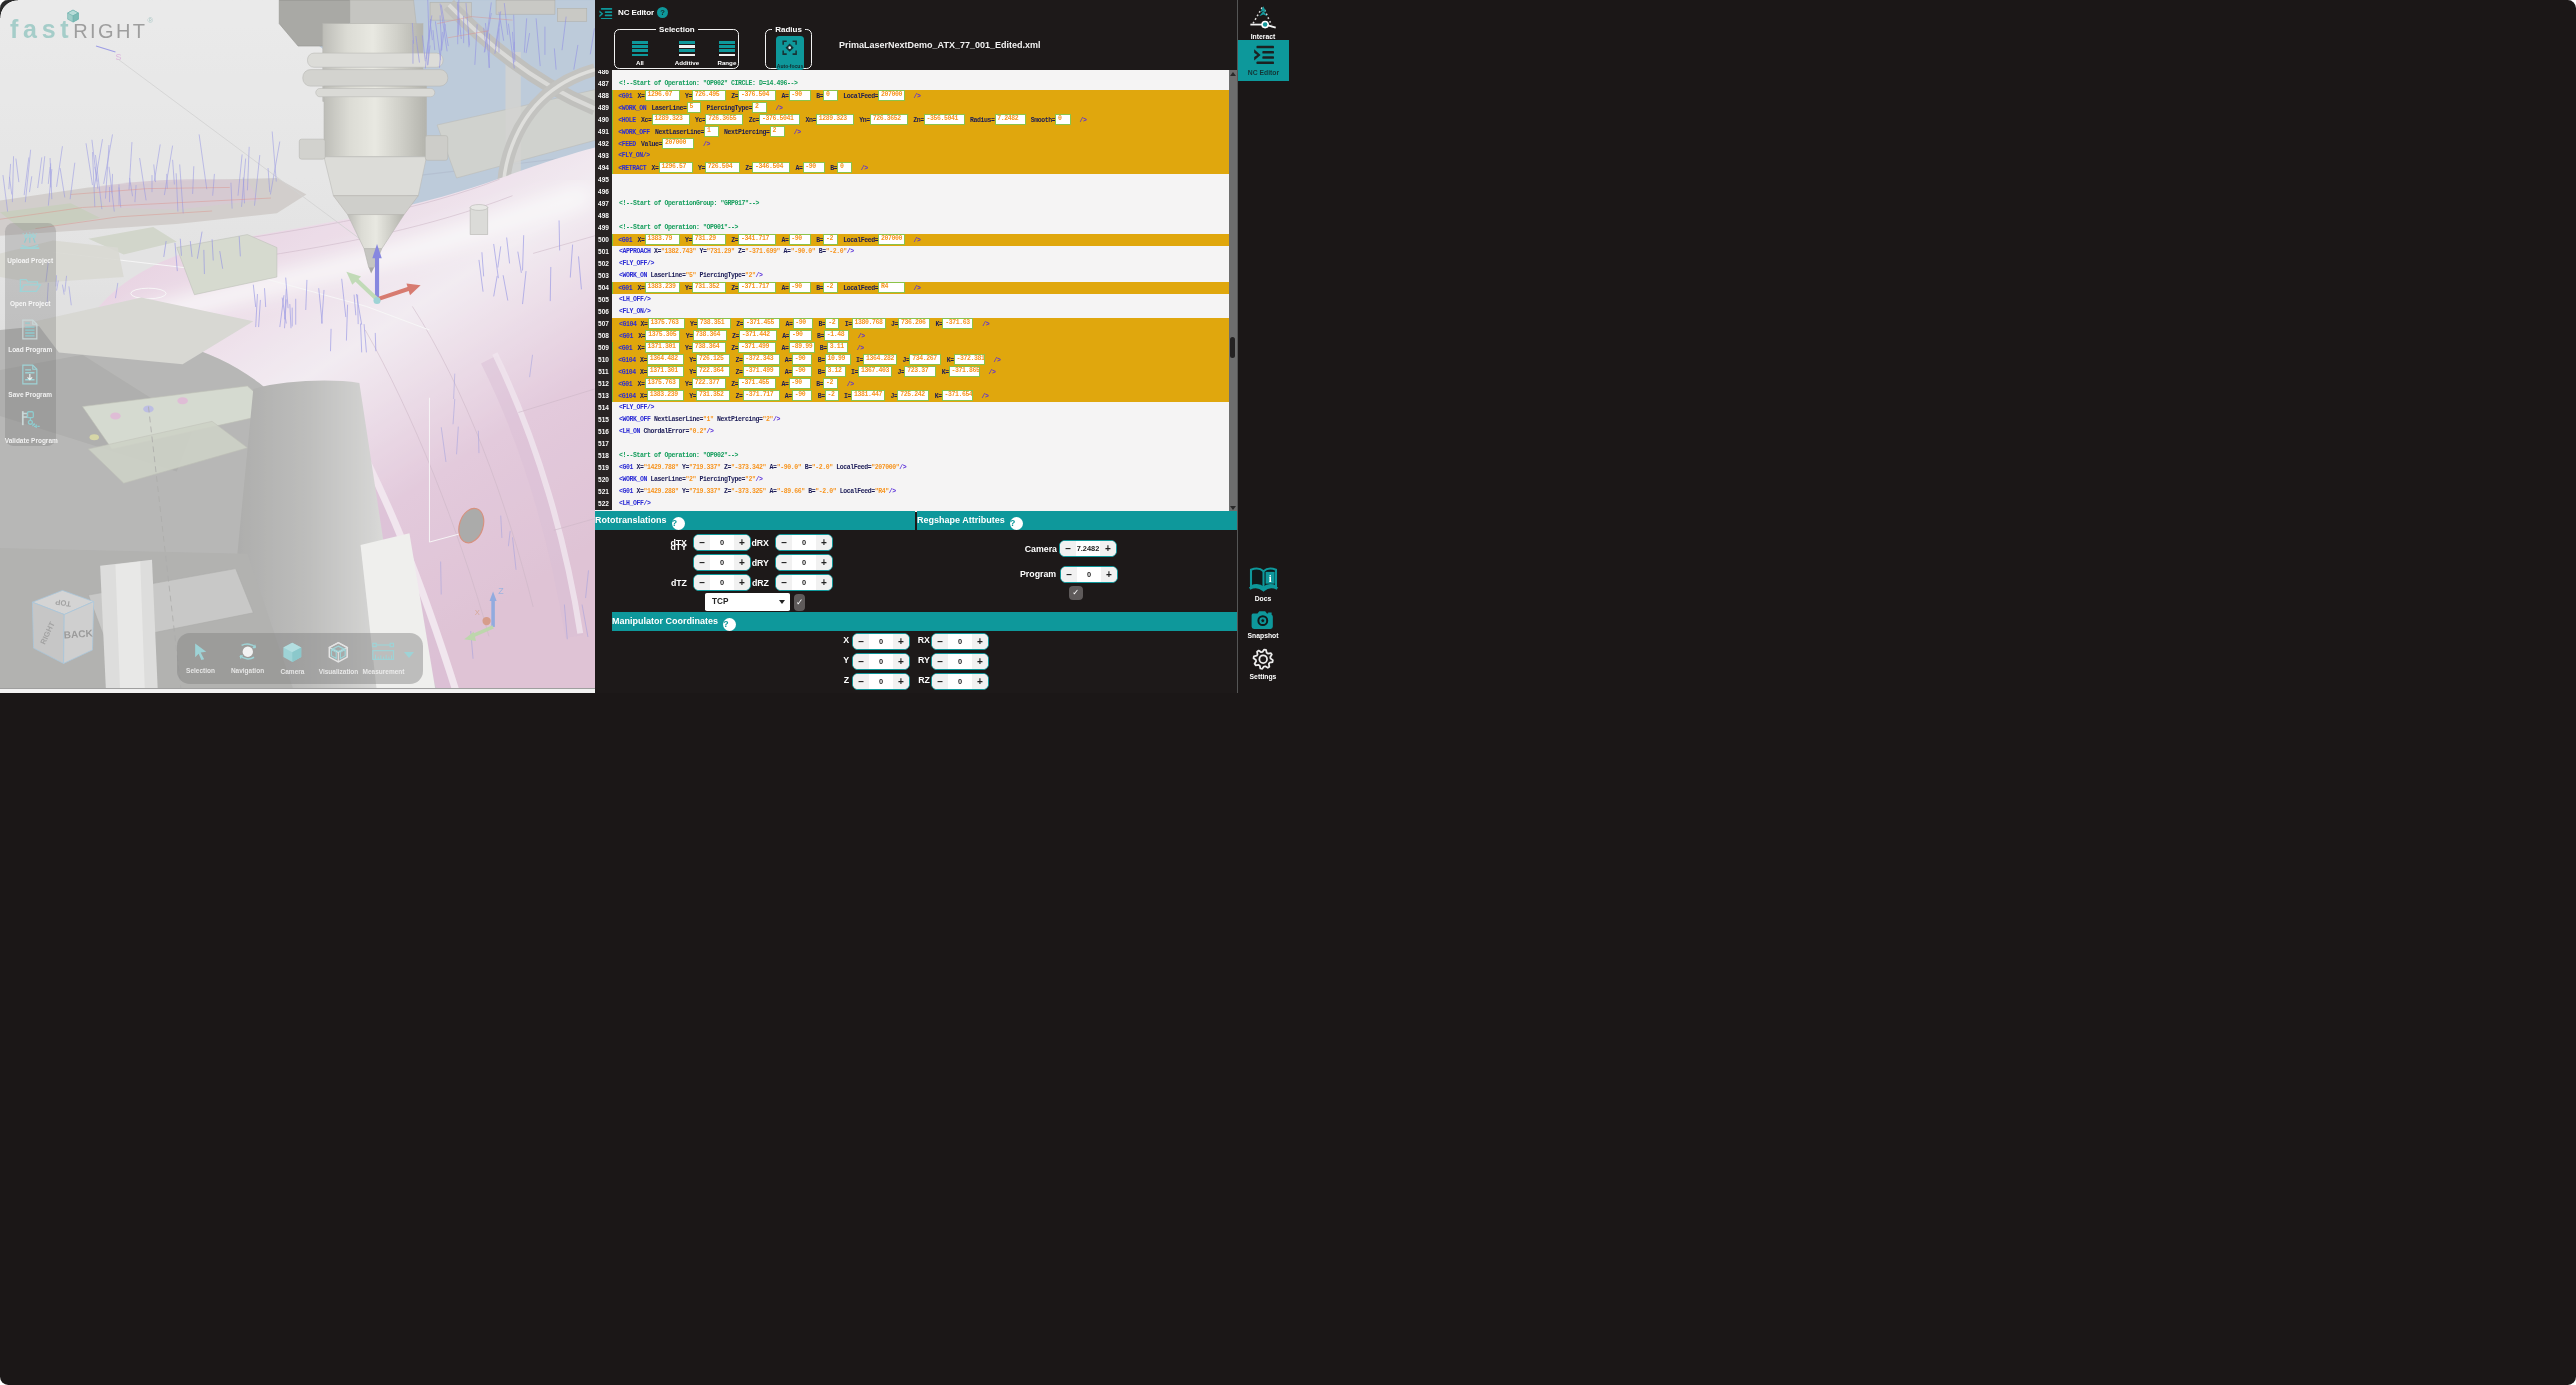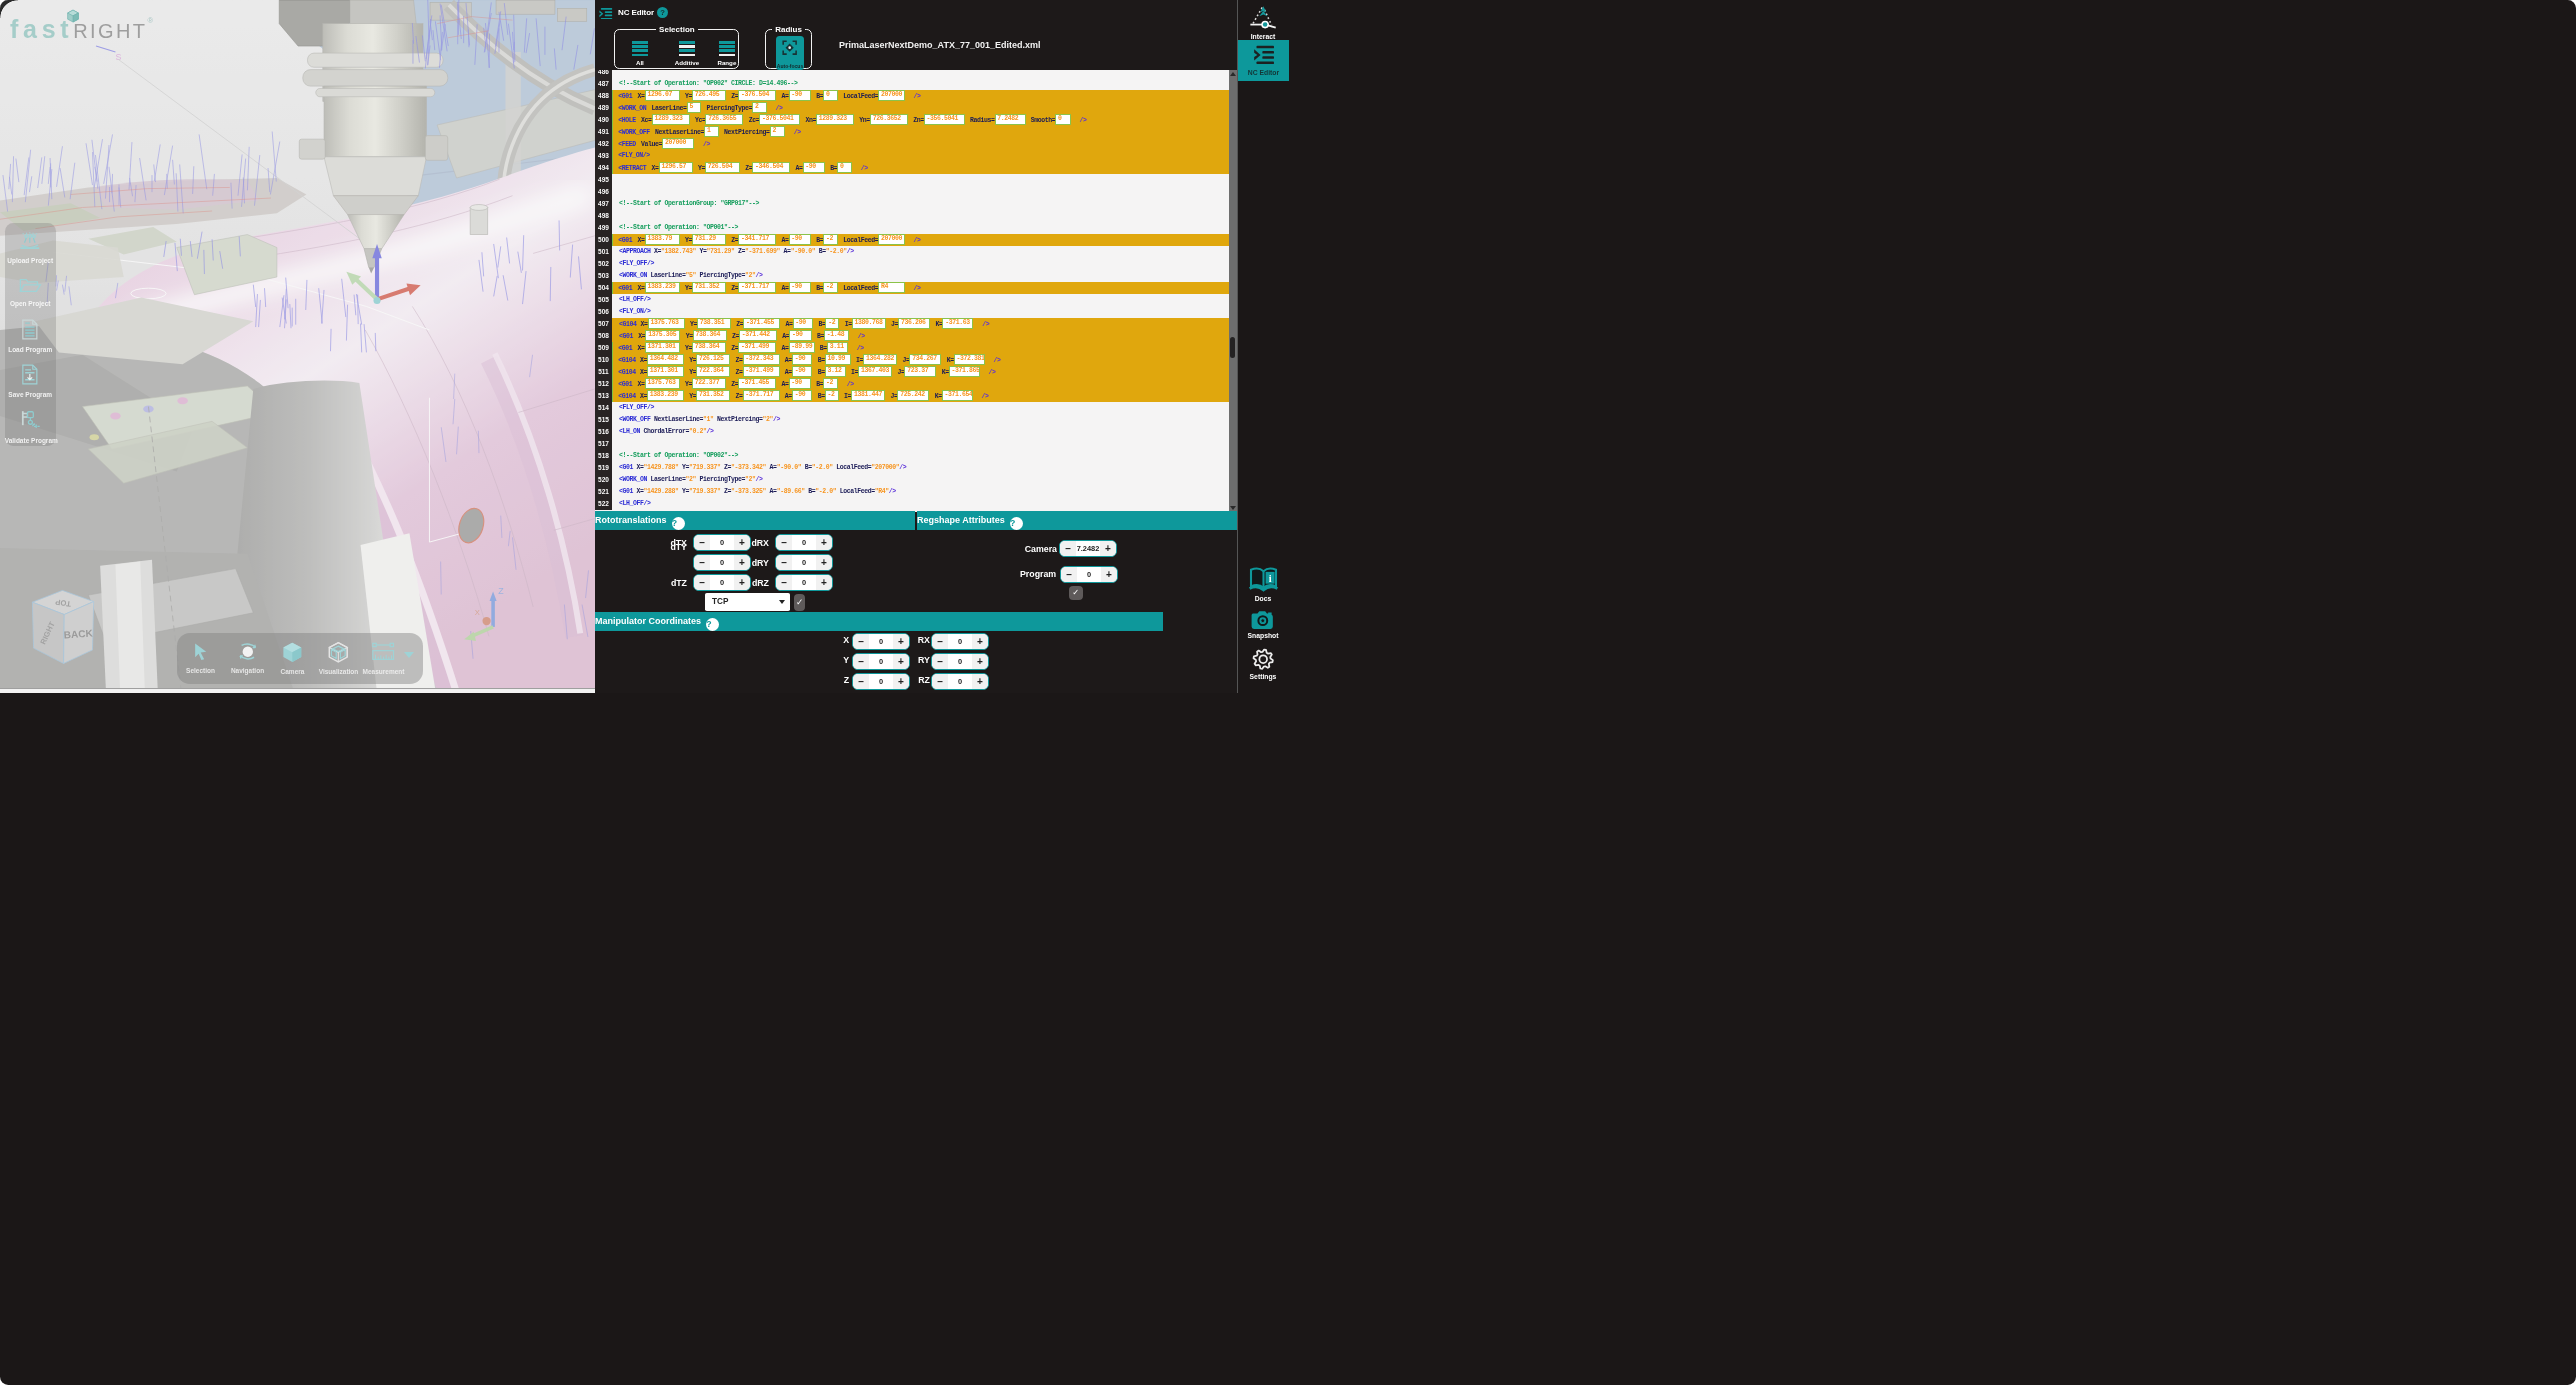--- a/index.html
+++ b/index.html
@@ -51,21 +51,21 @@
 .vo{color:#F7941E}
 .bx{display:inline-block;height:10.6px;line-height:8.5px;background:#fff;border:1.2px solid #8BC34A;color:#F7941E;padding-left:1.8px;margin-right:5.3px;vertical-align:-2.9px;overflow:hidden}
 #sbar{position:absolute;right:0;top:0;width:8.5px;height:442px;background:#6E6E6E}
 #sbar .ar{position:absolute;left:1.2px;width:0;height:0;border-left:3.2px solid transparent;border-right:3.2px solid transparent}
 #sbar .thumb{position:absolute;left:1.5px;top:267px;width:5.3px;height:21px;border-radius:2.9px;background:#242222}
 
 .thead{position:absolute;height:19.4px;background:#0E989B;color:#fff;font-size:9px;font-weight:bold;text-align:left;line-height:19.4px}
 .thead .q{display:inline-block;width:13px;height:13px;border-radius:50%;background:#fff;color:#0E989B;font-size:8.8px;font-weight:bold;line-height:13px;vertical-align:-2.9px;margin-left:5.3px}
 #h-roto{left:0;width:320px}
 #h-reg{left:322px;width:346px}
-#h-man{left:0;width:568px}
+#h-man{left:17px;width:642px}
 .slab{position:absolute;color:#fff;font-size:8.8px;font-weight:bold;text-align:right}
 .spin{position:absolute;width:58px;height:16.5px;background:#fff;border:0.9px solid #0E989B;border-radius:5.9px;overflow:hidden}
   .spin .m,.spin .p{position:absolute;top:0;width:16px;height:100%;background:#f1f1f1;color:#222;font-size:10px;font-weight:bold;text-align:center;line-height:15.3px}
 .spin .m{left:0}.spin .p{right:0}
 .spin .v{position:absolute;left:16px;right:16px;text-align:center;color:#222;font-size:7.4px;font-weight:bold;line-height:15.3px}
 #tcp{position:absolute;left:110px;top:593px;width:85px;height:17.7px;background:#fff;border-radius:1.8px;color:#222;font-size:8.2px;font-weight:bold;line-height:17.7px;padding-left:7px}
 #tcp .car{position:absolute;right:4.7px;top:6.5px;width:0;height:0;border-left:3.5px solid transparent;border-right:3.5px solid transparent;border-top:4.7px solid #222}
 .okbtn{position:absolute;background:#5E5A5A;border-radius:4.1px;color:#fff;text-align:center}
 
 #side{position:absolute;left:1237px;top:0;width:51px;height:693px;background:#1B1717;border-left:0.6px solid #555}

